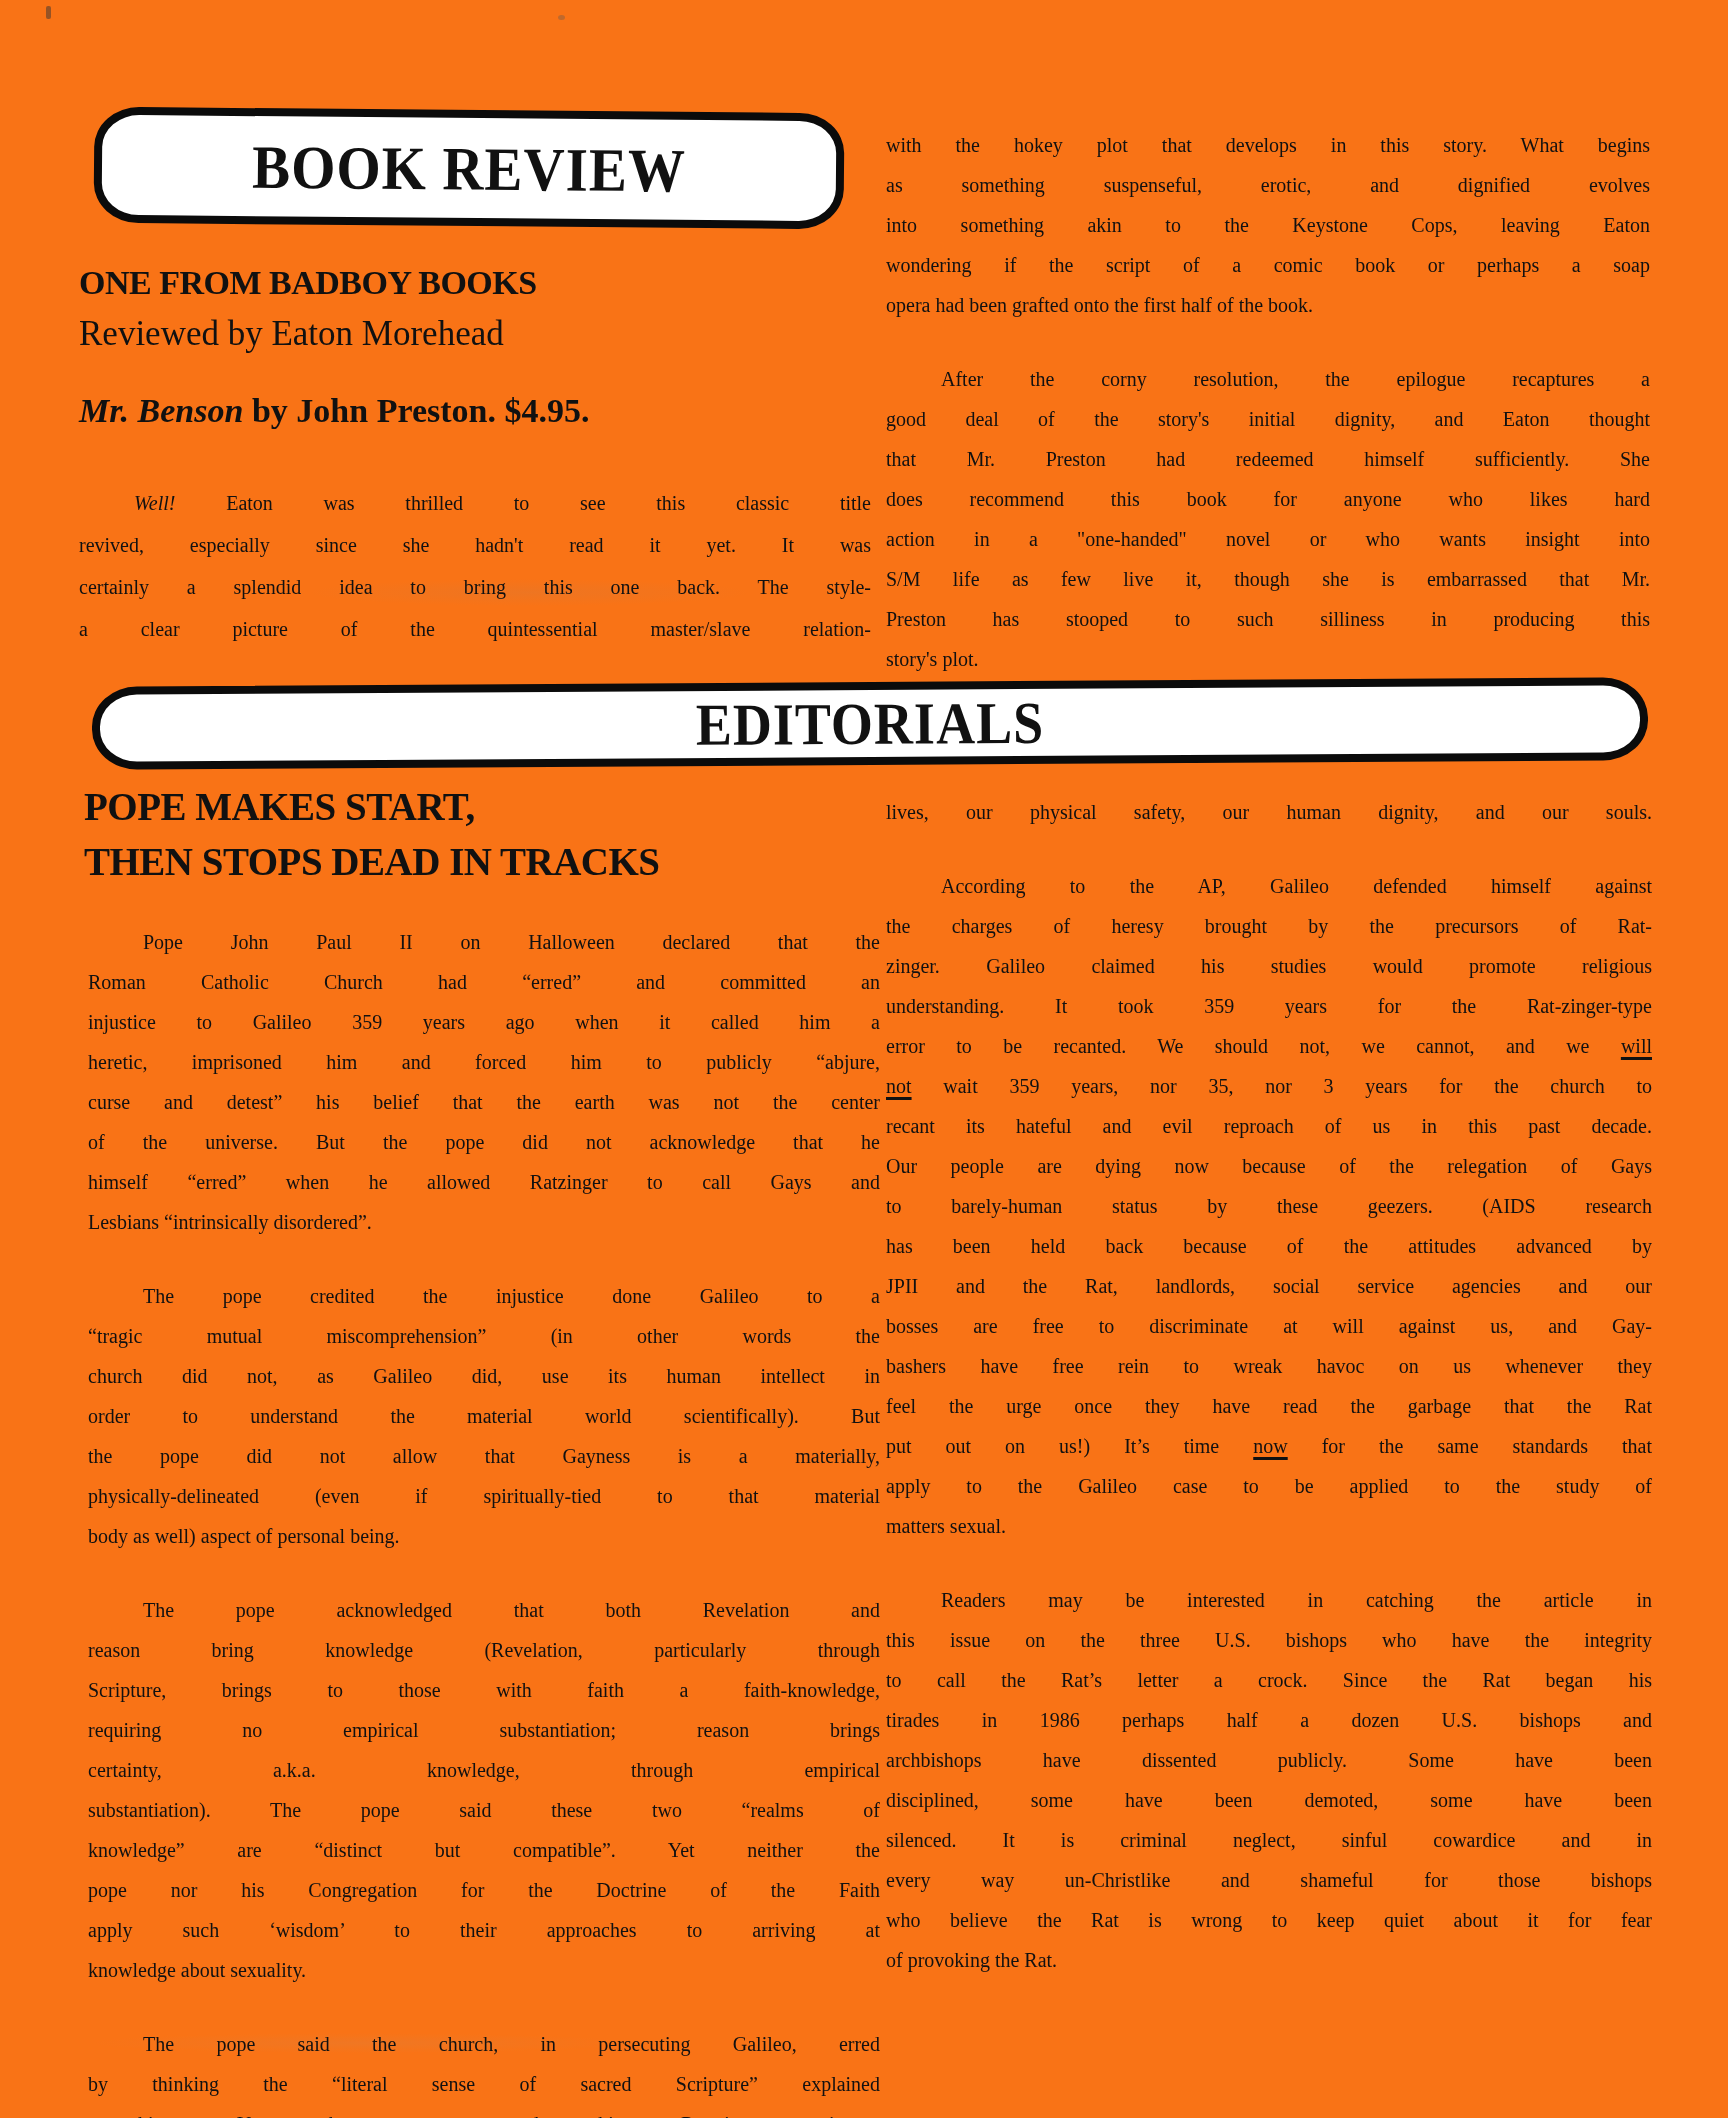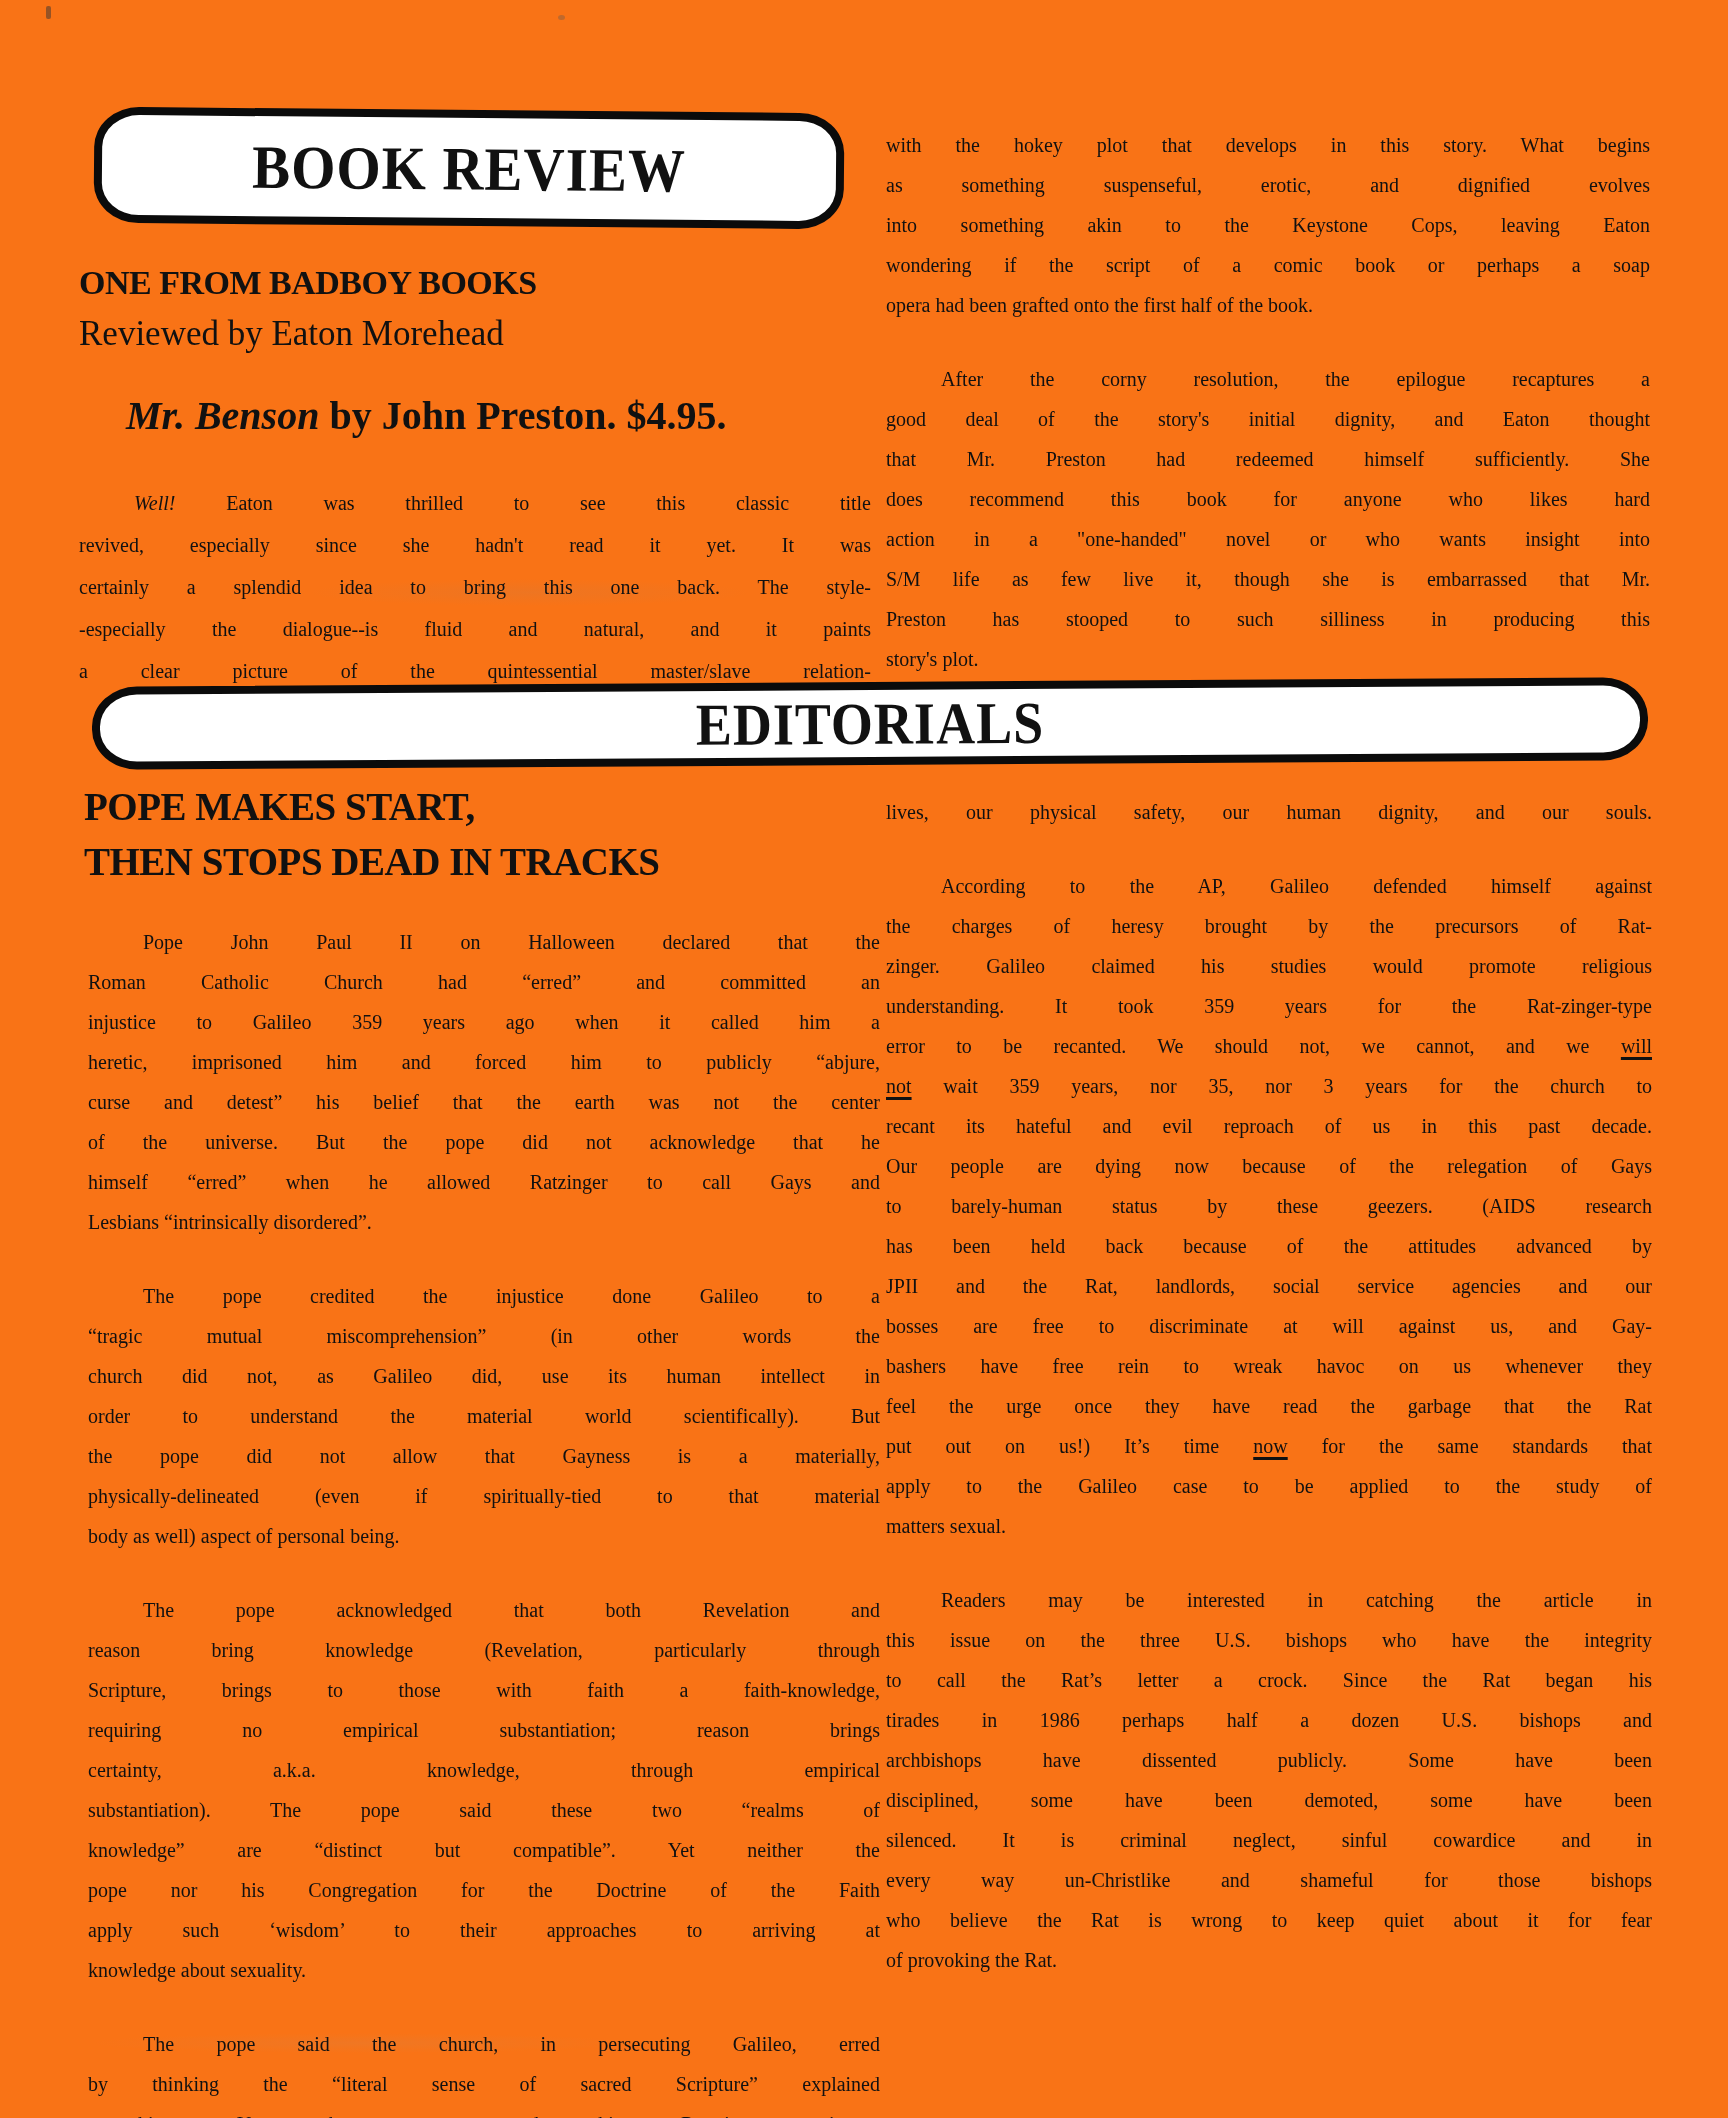--- a/index.html
+++ b/index.html
@@ -41,21 +41,21 @@
     position:absolute;left:0;top:154px;
     font-size:34px;font-weight:bold;letter-spacing:-0.5px;
     margin:0;
   }
   .byline{
     position:absolute;left:0;top:204px;
     font-size:35px;
   }
   .title-line{
     position:absolute;left:0;top:282px;
-    font-size:40px;font-weight:bold;margin-left:47px;
+    font-size:34px;font-weight:bold;
   }
   .headline{
     position:absolute;left:4px;top:0;
     font-size:39px;font-weight:bold;line-height:55px;
     letter-spacing:-0.5px;margin:1px;
   }
   
   .col{
     position:absolute;
     font-size:20px;
@@ -107,21 +107,20 @@
   <section style="position:absolute;left:79px;top:110px;width:792px;">
     <h2 class="subhead">ONE FROM BADBOY BOOKS</h2>
     <div class="byline">Reviewed by Eaton Morehead</div>
     <div class="title-line"><i>Mr. Benson</i>  by John Preston. $4.95.</div>
   </section>
 
   <div class="col" id="br-left-col">
       <div class="ln ind"><i>Well!</i> Eaton was thrilled to see this classic title</div>
       <div class="ln">revived, especially since she hadn't read it yet. It was</div>
       <div class="ln">certainly a splendid idea to bring this one back. The style-</div>
-      <div class="ln">-especially the dialogue--is fluid and natural, and it paints</div>
       <div class="ln">a clear picture of the quintessential master/slave relation-</div>
     </div>
 
   <div class="col" id="br-right-col">
       <div class="ln">with the hokey plot that develops in this story. What begins</div>
       <div class="ln">as something suspenseful, erotic, and dignified evolves</div>
       <div class="ln">into something akin to the Keystone Cops, leaving Eaton</div>
       <div class="ln">wondering if the script of a comic book or perhaps a soap</div>
       <div class="ln last">opera had been grafted onto the first half of the book.</div>
       <div class="ln ind">After the corny resolution, the epilogue recaptures a</div>

